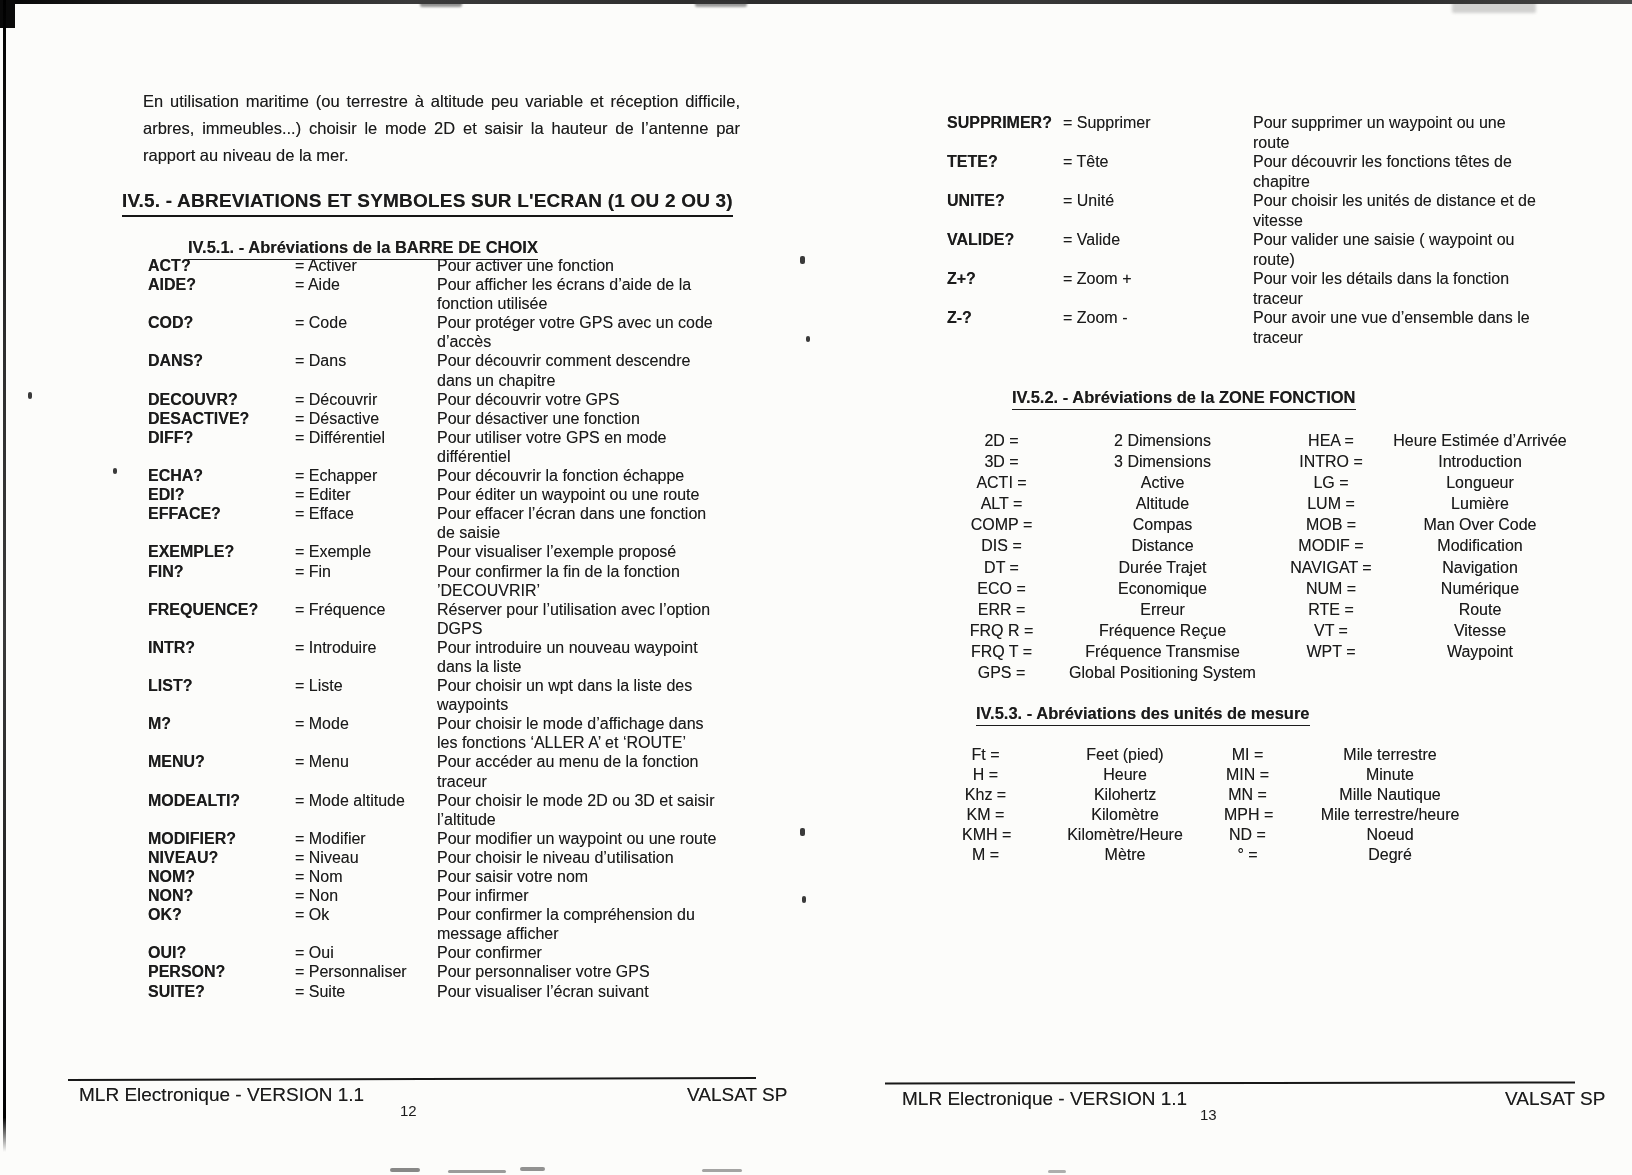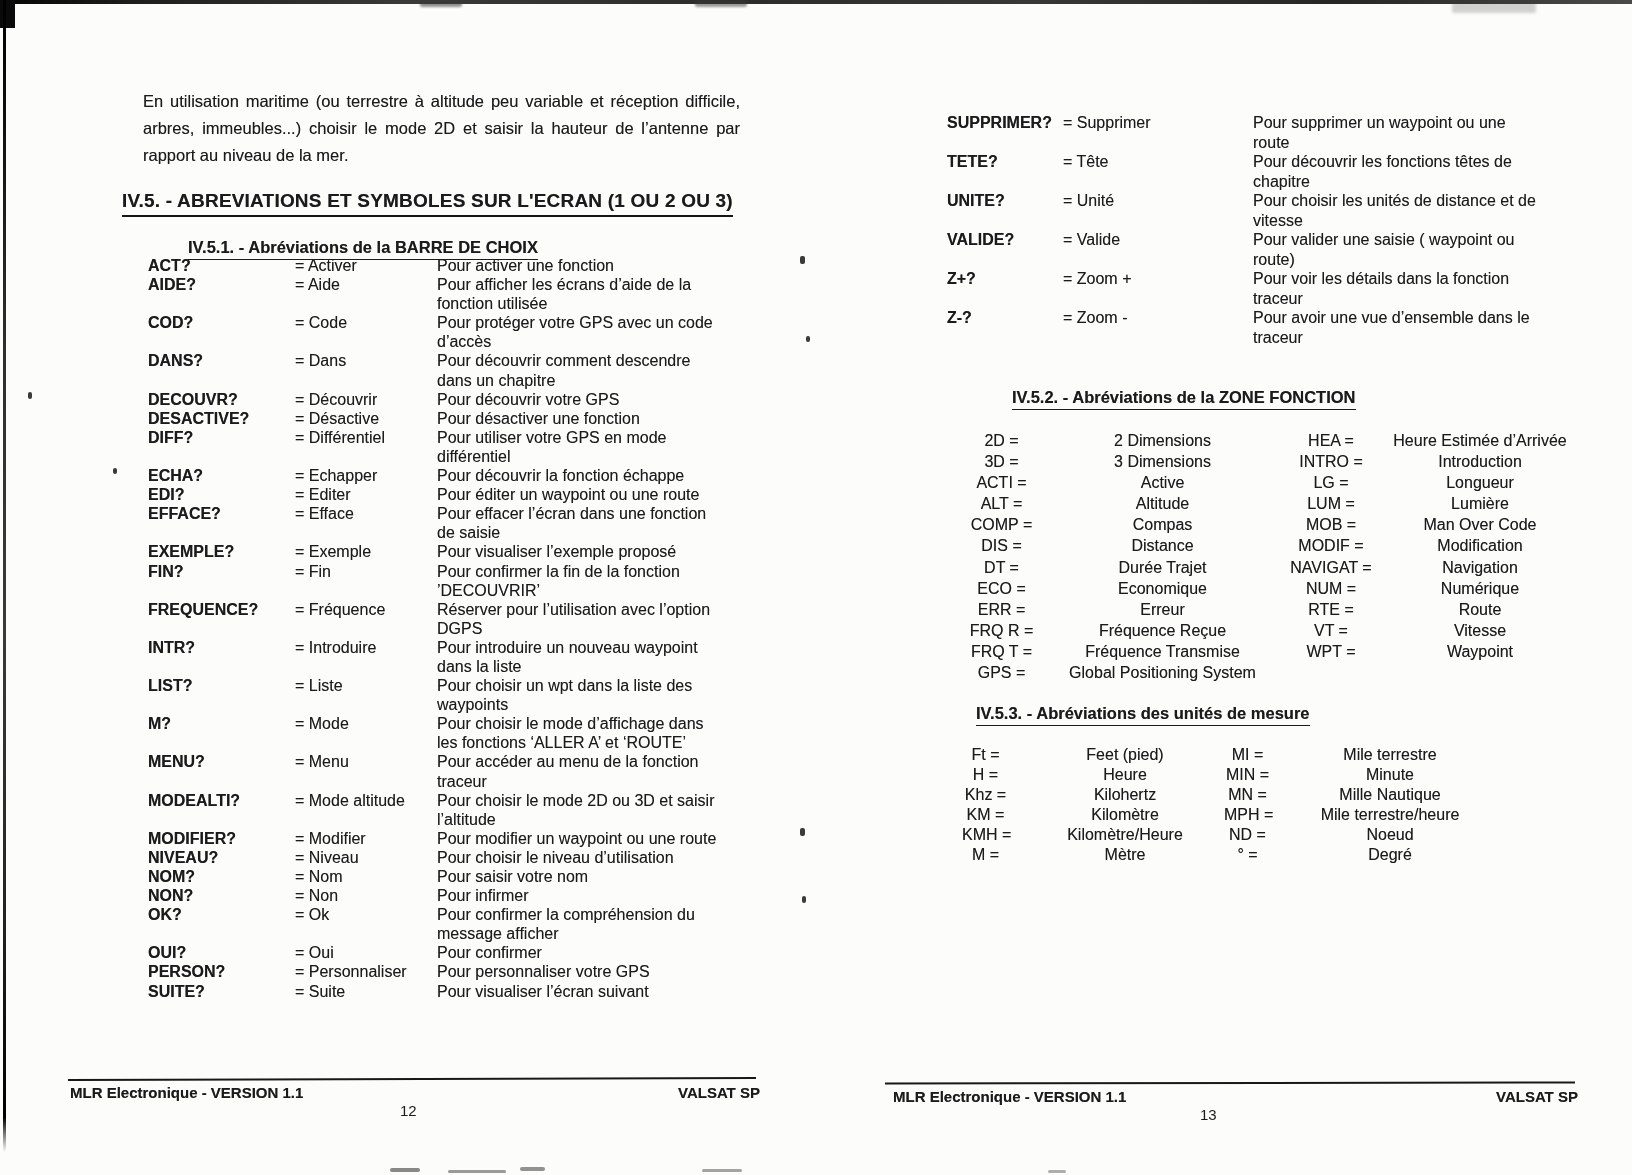--- a/index.html
+++ b/index.html
@@ -46,21 +46,21 @@
   #units-left {left:962px;top:745px;grid-template-columns:47px 232px;line-height:19.9px;}
   #units-right{left:1224px;top:745px;grid-template-columns:47px 238px;line-height:19.9px;}
   .z-abbr,.z-desc{text-shadow:0 0 .35px rgba(0,0,0,.45);white-space:nowrap;}
 
   #conversions{left:960px;top:901px;font-size:16px;line-height:21.8px;text-shadow:0 0 .35px rgba(0,0,0,.45);}
 
   
   .footrule{position:absolute;height:2px;background:#181818;}
   #rule-left {left:68px;top:1078px;width:688px;transform:rotate(-.15deg);}
   #rule-right{left:885px;top:1082px;width:690px;transform:rotate(-.1deg);}
-  .foot-txt{position:absolute;font-size:15px;font-weight:bold;text-shadow:0 0 .35px rgba(0,0,0,.5);}
+  .foot-txt{position:absolute;font-size:19px;font-weight:normal;text-shadow:0 0 .35px rgba(0,0,0,.5);margin-left:9px;}
   #foot-left-pub {left:70px;top:1084px;}
   #foot-left-prod{left:678px;top:1084px;}
   #foot-right-pub {left:893px;top:1088px;}
   #foot-right-prod{left:1496px;top:1088px;}
   .foot-num{position:absolute;font-size:15px;width:60px;}
   #foot-left-num {left:400px;top:1102px;}
   #foot-right-num{left:1200px;top:1106px;}
 
   
   #top-strip{left:0;top:0;width:1632px;height:4px;

